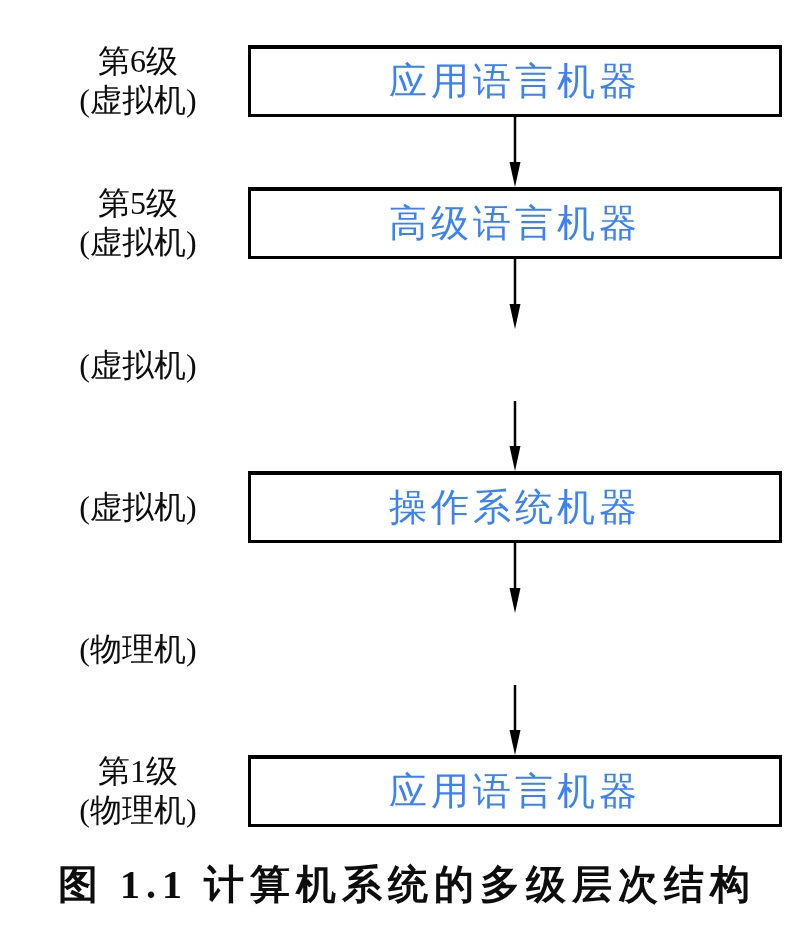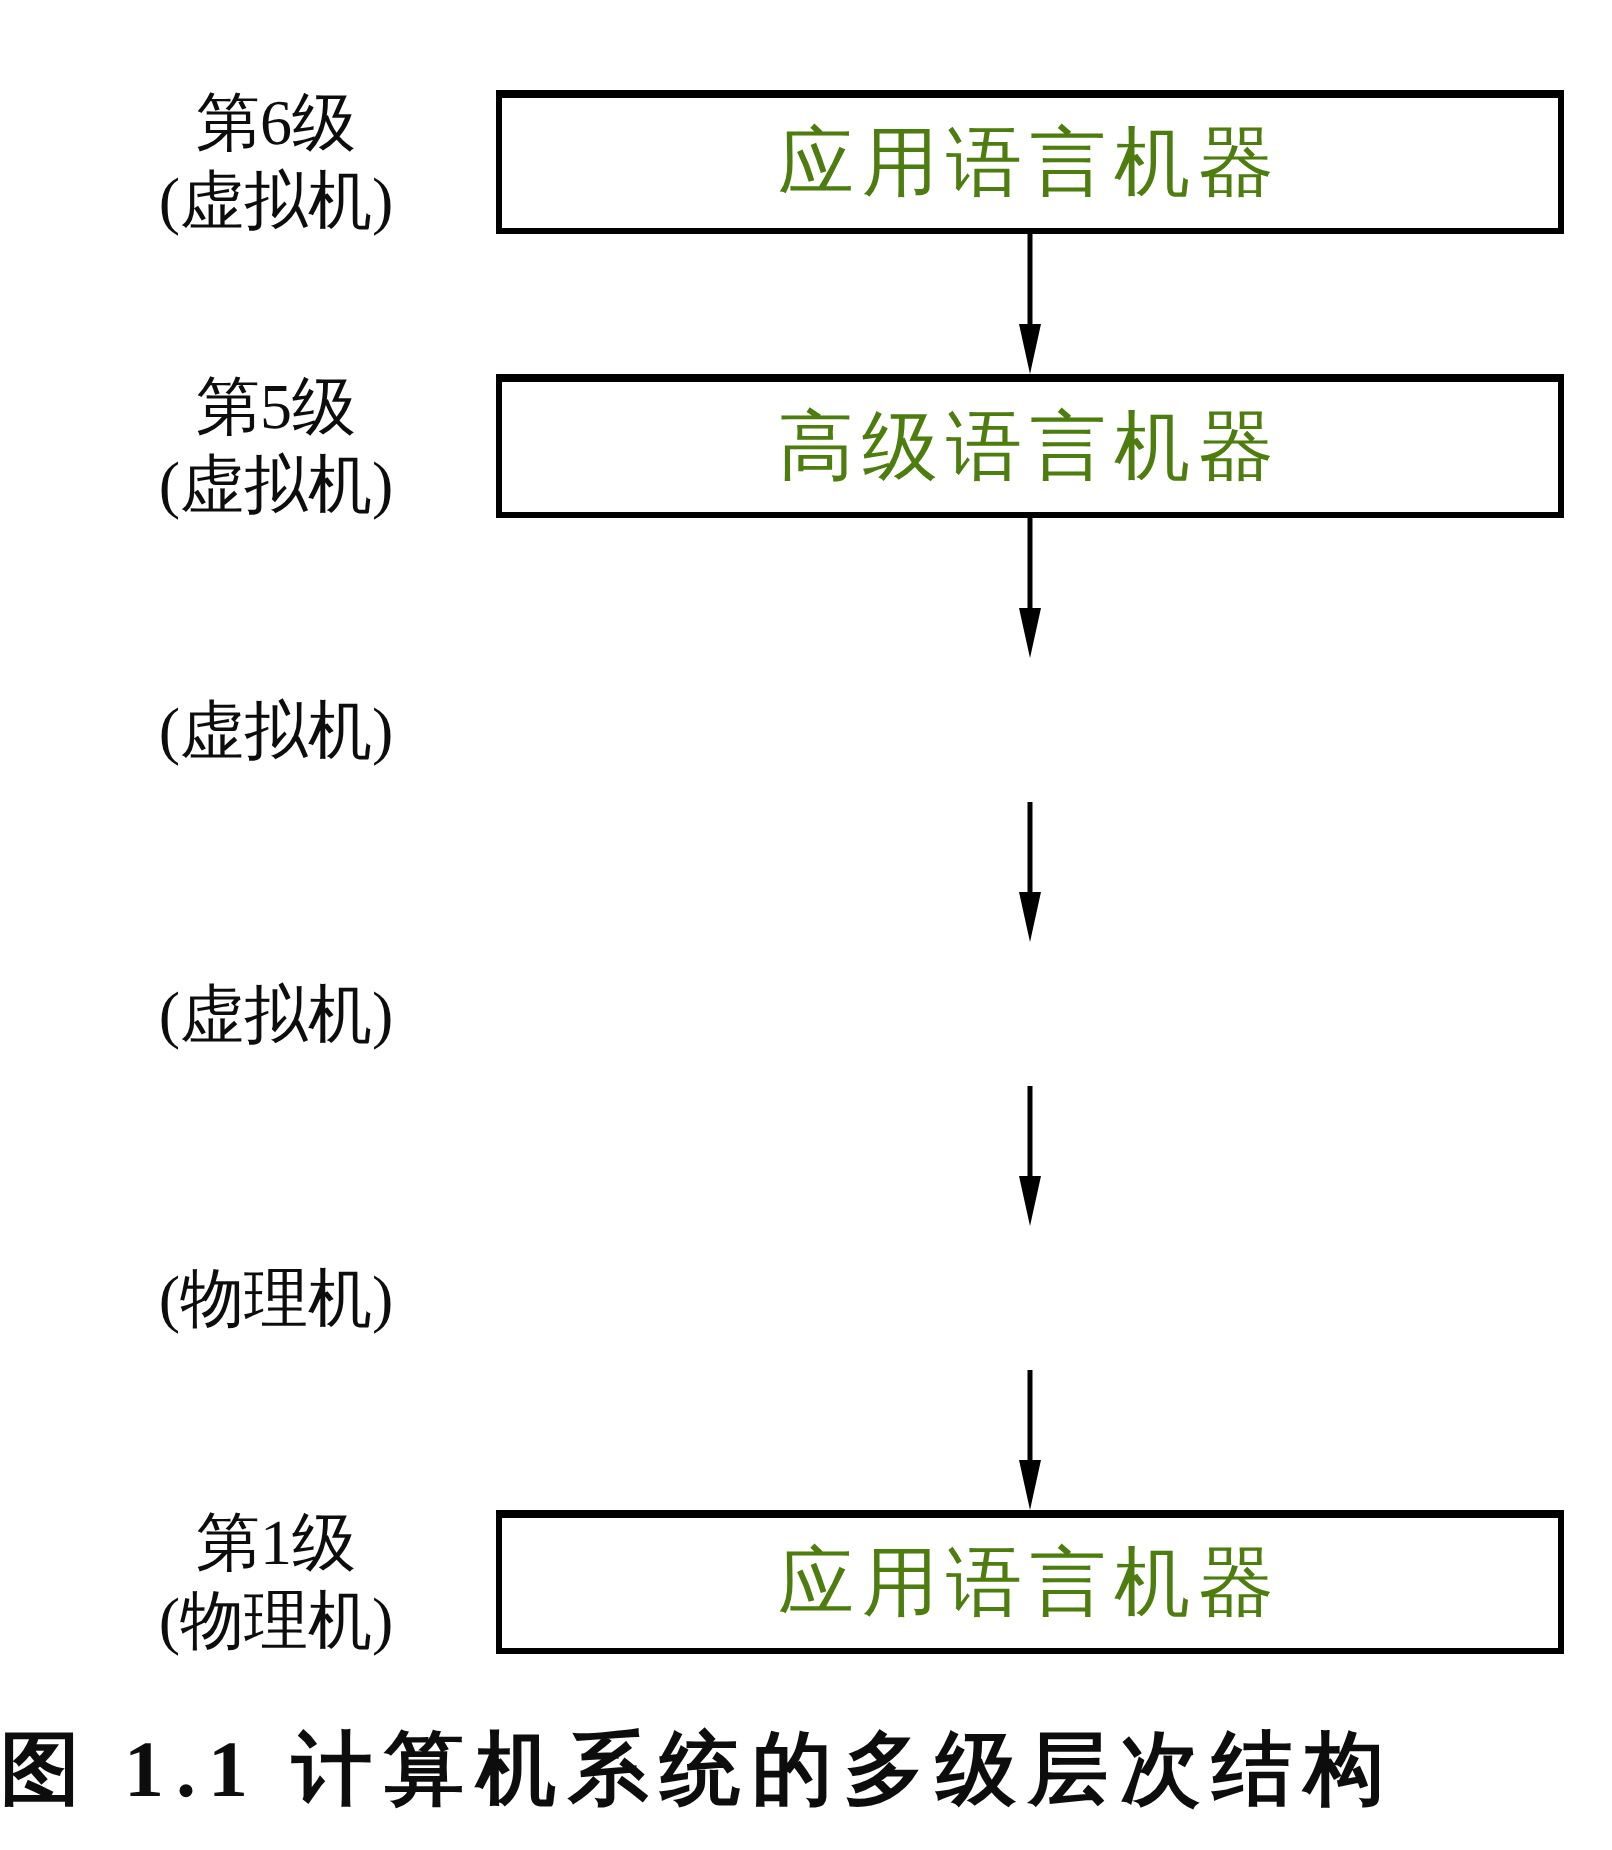--- a/index.html
+++ b/index.html
@@ -40,35 +40,36 @@
     flex: 1;
     height: 72px;
     margin-right: 24px;
     border: 3px solid #000000;
     border-top-width: 4px;
     display: flex;
     align-items: center;
     justify-content: center;
     font-size: 38px;
     letter-spacing: 4px;
-    color: #4d7c0f;
+    color: #3b82f6;
     background: #ffffff;
     white-space: nowrap;
   }
   .arrow-row {
     height: 70px;
     margin-left: 248px;
     margin-right: 24px;
     display: flex;
     justify-content: center;
     align-items: stretch;
   }
   .arrow-row svg { display: block; }
   .figure-caption {
     margin-top: 30px;
+    padding-left: 58px;
     font-size: 40px;
     font-weight: bold;
     letter-spacing: 6px;
     color: #0d0d0d;
     font-family: "Liberation Serif", serif;
     white-space: nowrap;
   }
 </style>
 </head>
 <body>
@@ -116,20 +117,21 @@
       <svg width="18" height="70" viewBox="0 0 18 70">
         <line x1="9" y1="0" x2="9" y2="52" stroke="#000000" stroke-width="2.5"></line>
         <polygon points="9,70 3.5,45 14.5,45" fill="#000000"></polygon>
       </svg>
     </div>
 
     <div class="level-row">
       <div class="level-label">
         <span>(虚拟机)</span>
       </div>
+      <div class="machine-box">操作系统机器</div>
     </div>
 
     <div class="arrow-row">
       <svg width="18" height="70" viewBox="0 0 18 70">
         <line x1="9" y1="0" x2="9" y2="52" stroke="#000000" stroke-width="2.5"></line>
         <polygon points="9,70 3.5,45 14.5,45" fill="#000000"></polygon>
       </svg>
     </div>
 
     <div class="level-row">

